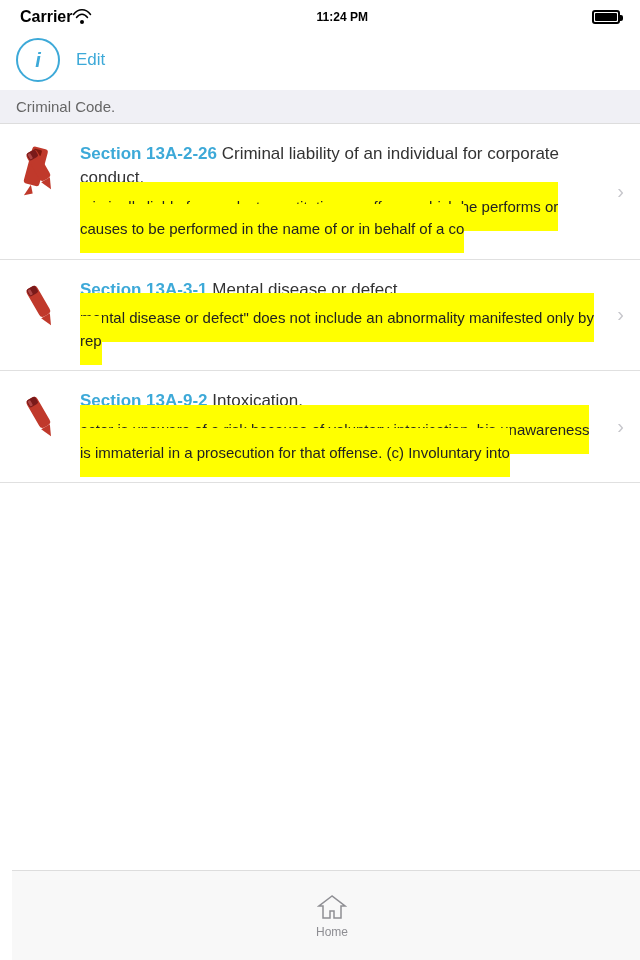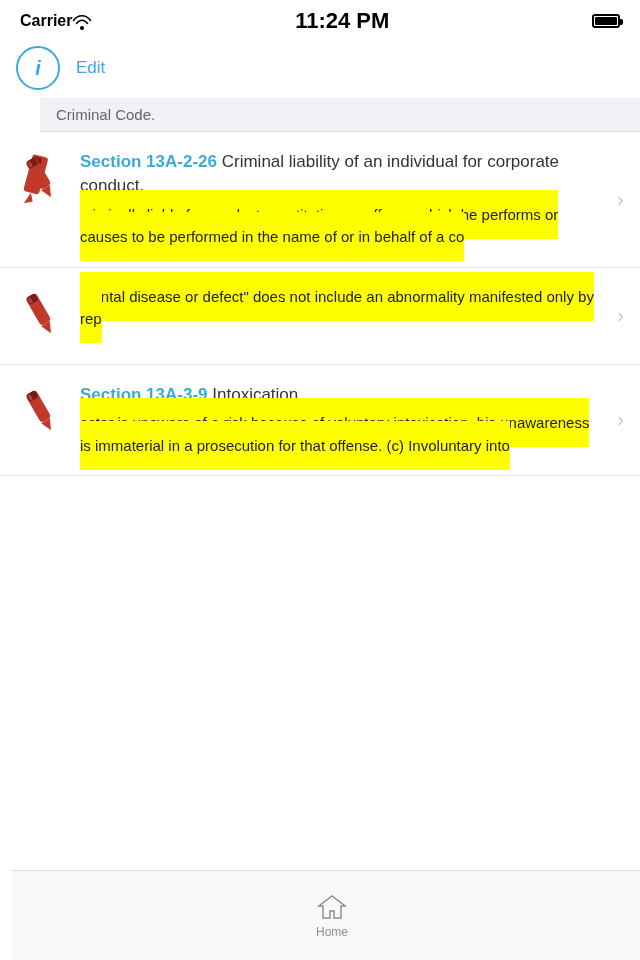--- a/index.html
+++ b/index.html
@@ -15,22 +15,22 @@
     
     .status-bar {
       display: flex;
       justify-content: space-between;
       align-items: center;
       padding: 8px 20px 4px 20px;
       background: #fff;
       font-size: 16px;
       font-weight: 600;
     }
-    .status-left { display: flex; align-items: flex-end; }
-    .status-center { font-size: 22px; font-weight: 600; }
+    .status-left { display: flex; align-items: flex-start; }
+    .status-center { font-size: 12px; font-weight: 600; }
     .status-right { display: flex; align-items: center; gap: 6px; }
     .battery-icon {
       width: 28px; height: 14px;
       border: 2px solid #000;
       border-radius: 3px;
       position: relative;
       display: inline-block;
     }
     .battery-icon::after {
       content: '';
@@ -101,21 +101,20 @@
       padding: 0 4px;
     }
 
     
     .section-header {
       background: #f0f0f5;
       padding: 8px 16px;
       font-size: 15px;
       color: #666;
       border-bottom: 1px solid #ddd;
-      margin-left: 40px;
     }
 
     
     .list-item {
       display: flex;
       align-items: flex-start;
       padding: 18px 16px;
       border-bottom: 1px solid #e0e0e0;
       background: #fff;
       gap: 14px;
@@ -265,39 +264,42 @@
       <svg class="marker-svg" viewBox="0 0 44 56" fill="none" xmlns="http://www.w3.org/2000/svg">
         <g transform="rotate(-30, 22, 28)">
           <rect x="17" y="5" width="12" height="32" rx="4" fill="#c0392b"></rect>
           <rect x="18" y="5" width="10" height="8" rx="2" fill="#7a1a1a"></rect>
           <polygon points="17,37 27,37 22,48" fill="#c0392b"></polygon>
           <rect x="19" y="6" width="3" height="6" rx="1" fill="#e07070" opacity="0.5"></rect>
         </g>
       </svg>
     </div>
     <div class="item-content">
+      <div class="item-title">
+        <span class="item-title-link">Section 13A-3-1</span><span class="item-title-desc"> Mental disease or defect.</span>
+      </div>
       <span class="highlight-text">mental disease or defect" does not include an abnormality manifested only by rep</span>
     </div>
     <span class="chevron">›</span>
   </div>
 
   <div class="list-item">
     <div class="marker-icon">
       <svg class="marker-svg" viewBox="0 0 44 56" fill="none" xmlns="http://www.w3.org/2000/svg">
         <g transform="rotate(-30, 22, 28)">
           <rect x="17" y="5" width="12" height="32" rx="4" fill="#c0392b"></rect>
           <rect x="18" y="5" width="10" height="8" rx="2" fill="#7a1a1a"></rect>
           <polygon points="17,37 27,37 22,48" fill="#c0392b"></polygon>
           <rect x="19" y="6" width="3" height="6" rx="1" fill="#e07070" opacity="0.5"></rect>
         </g>
       </svg>
     </div>
     <div class="item-content">
       <div class="item-title">
-        <span class="item-title-link">Section 13A-3-9</span><span class="item-title-desc"> Intoxication.</span>
+        <span class="item-title-link">Section 13A-9-2</span><span class="item-title-desc"> Intoxication.</span>
       </div>
       <span class="highlight-text">actor is unaware of a risk because of voluntary intoxication, his unawareness is immaterial in a prosecution for that offense.
 (c) Involuntary into</span>
     </div>
     <span class="chevron">›</span>
   </div>
 
 </div>
 
 <div class="bottom-spacer"></div>

